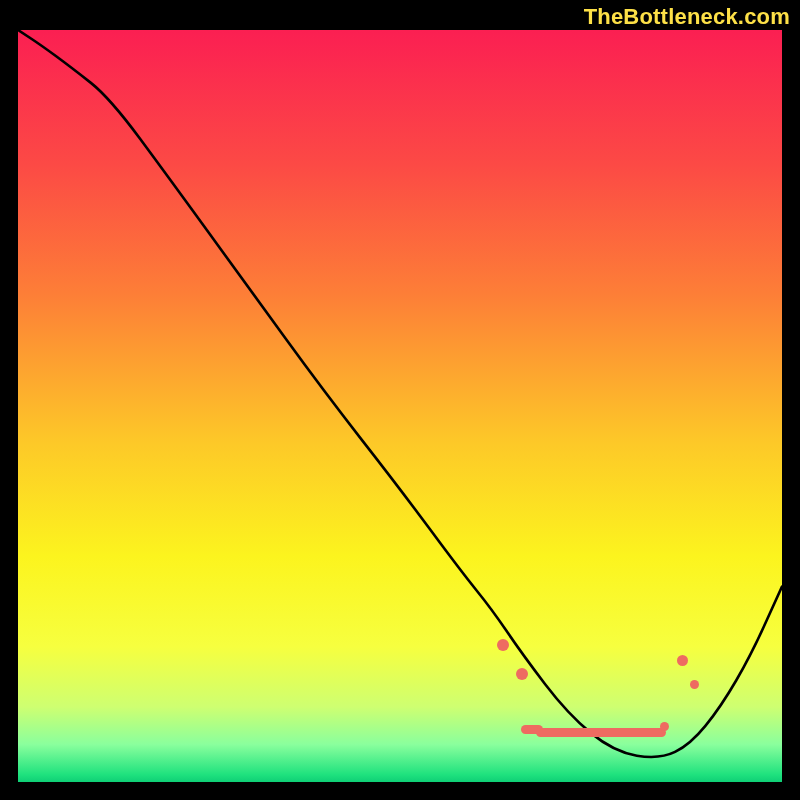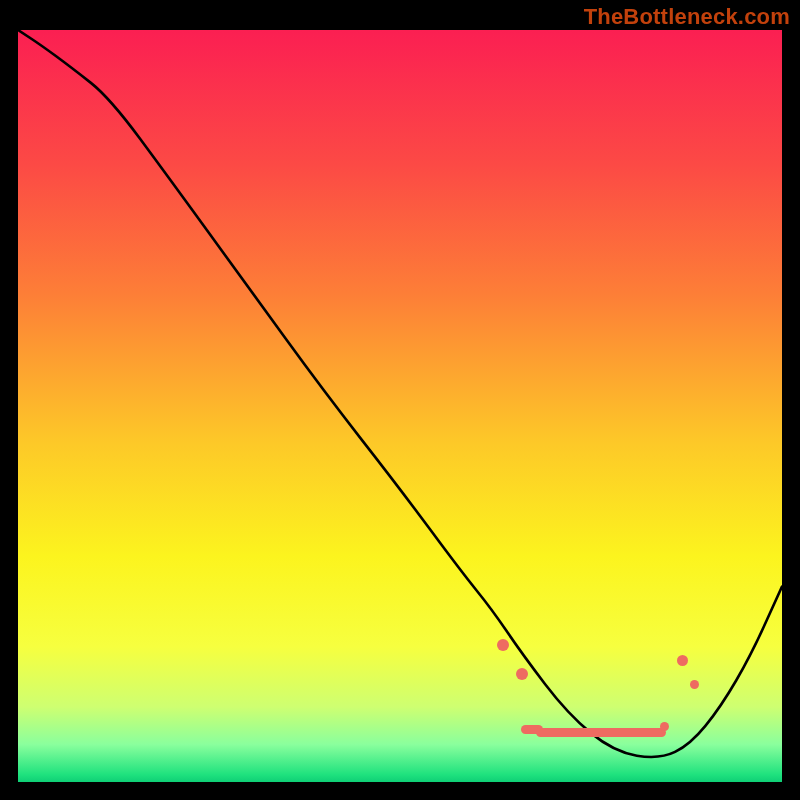--- a/index.html
+++ b/index.html
@@ -14,21 +14,21 @@
   .frame {
     position: relative;
     width: 800px;
     height: 800px;
     background: #000;
   }
   .watermark {
     position: absolute;
     top: 4px;
     right: 10px;
-    color: #c2410c;
+    color: #fde047;
     font-size: 22px;
     font-weight: 600;
     letter-spacing: 0.2px;
     z-index: 20;
   }
   .plot {
     position: absolute;
     left: 18px;
     top: 30px;
     width: 764px;

